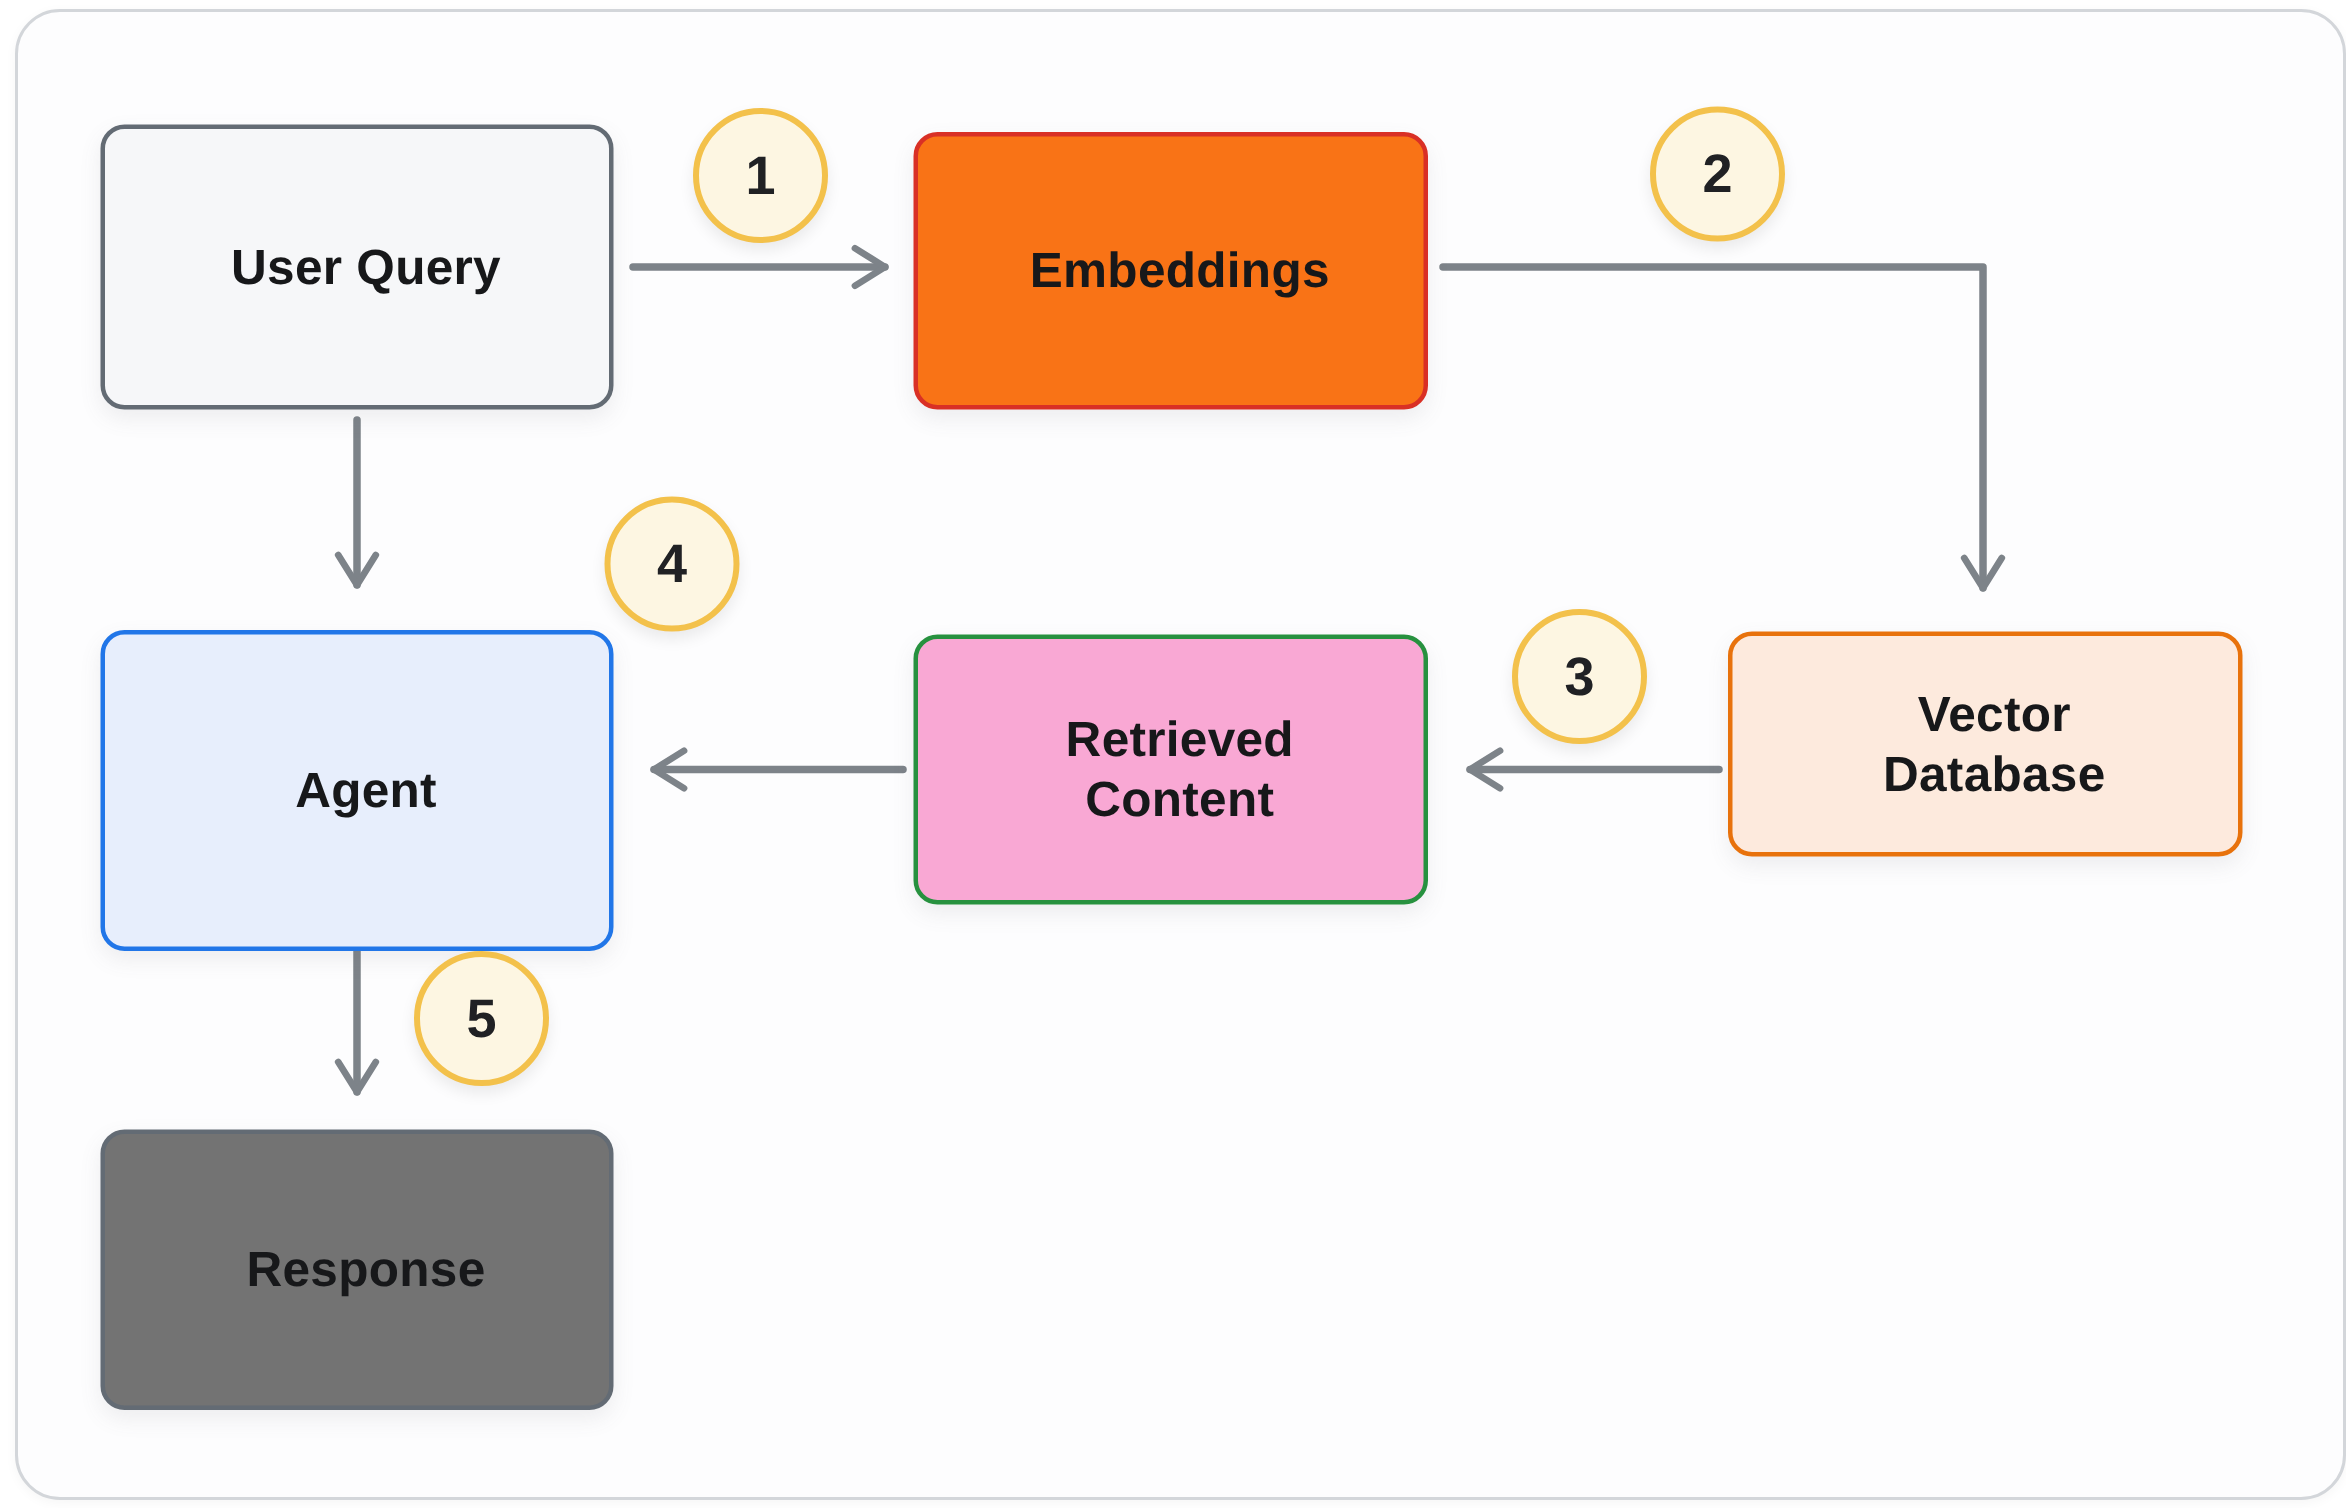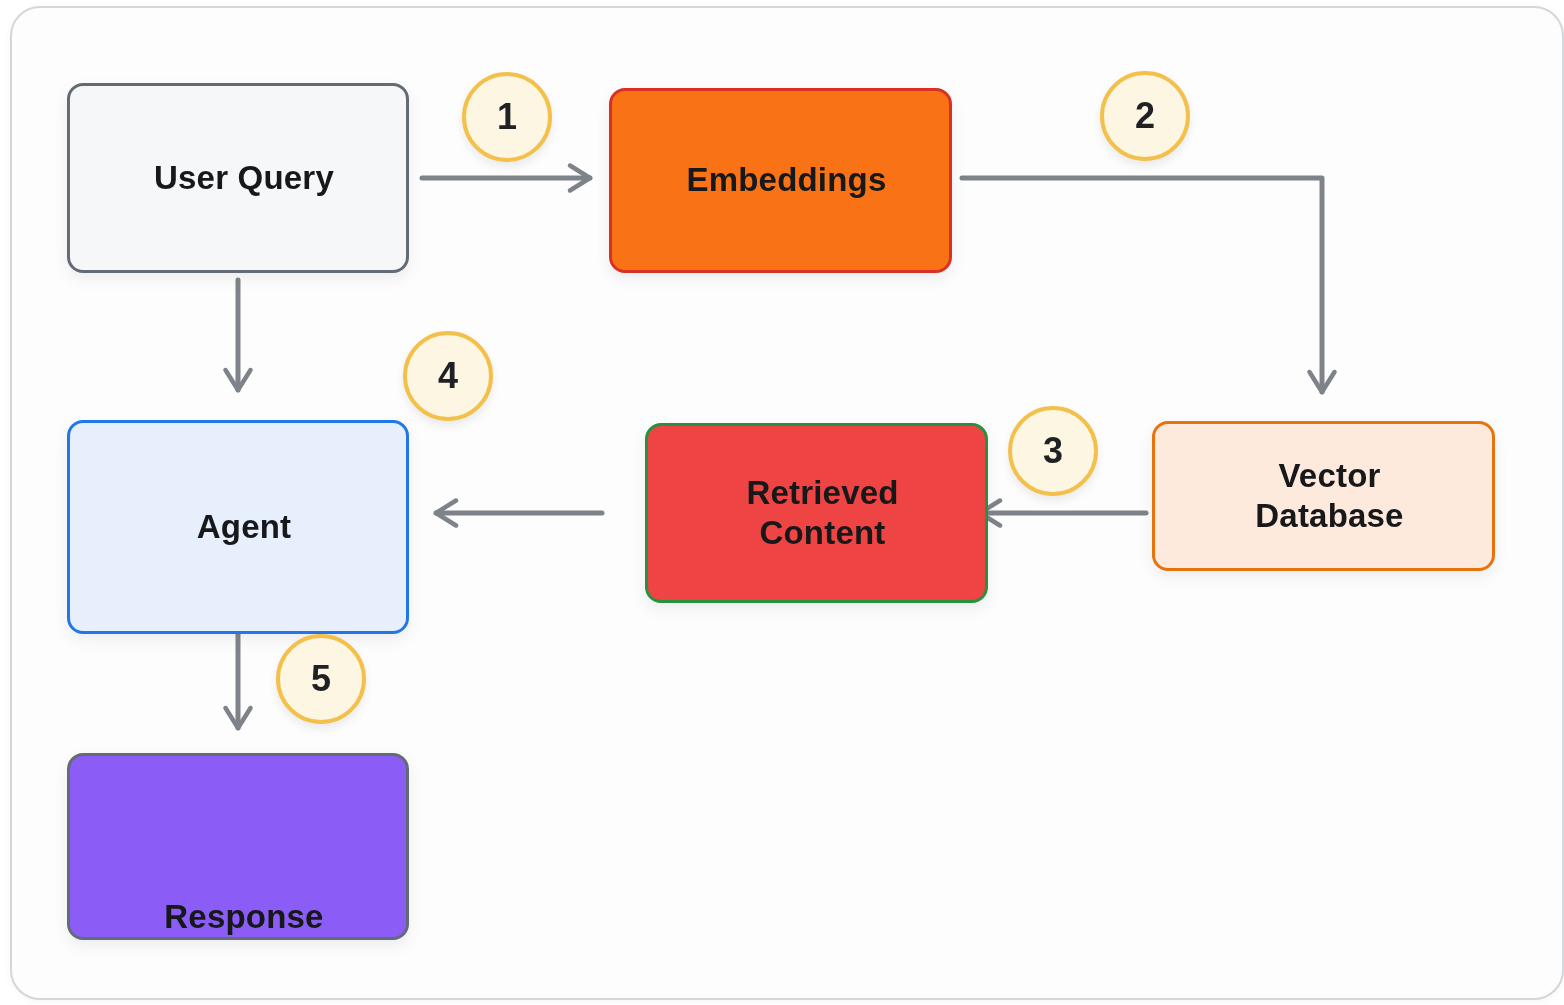--- a/index.html
+++ b/index.html
@@ -113,29 +113,29 @@
   </div>
 
   <div class="node" id="node-embeddings" style="background: #f97316; border-color: rgb(217, 48, 37);">
     <span class="label">Embeddings</span>
   </div>
 
   <div class="node" id="node-vector-database" style="background: rgb(253, 234, 221); border-color: rgb(232, 114, 12);">
     <span class="label narrow">Vector Database</span>
   </div>
 
-  <div class="node" id="node-retrieved-content" style="background: #ef4444; border-color: rgb(39, 145, 63); margin-left: 36px;">
+  <div class="node" id="node-retrieved-content" style="background: #f9a8d4; border-color: rgb(39, 145, 63);">
     <span class="label narrow">Retrieved Content</span>
   </div>
 
   <div class="node" id="node-agent" style="background: rgb(231, 238, 252); border-color: rgb(33, 118, 232);">
     <span class="label">Agent</span>
   </div>
 
-  <div class="node" id="node-response" style="background: #8b5cf6; border-color: rgb(99, 107, 116); align-items: flex-end;">
+  <div class="node" id="node-response" style="background: #737373; border-color: rgb(99, 107, 116);">
     <span class="label">Response</span>
   </div>
 
   <div class="badge" id="badge-1" style="background: rgb(253, 246, 226); border-color: rgb(243, 193, 75);">
     <span>1</span>
   </div>
   <div class="badge" id="badge-2" style="background: rgb(253, 246, 226); border-color: rgb(243, 193, 75);">
     <span>2</span>
   </div>
   <div class="badge" id="badge-3" style="background: rgb(253, 246, 226); border-color: rgb(243, 193, 75);">

